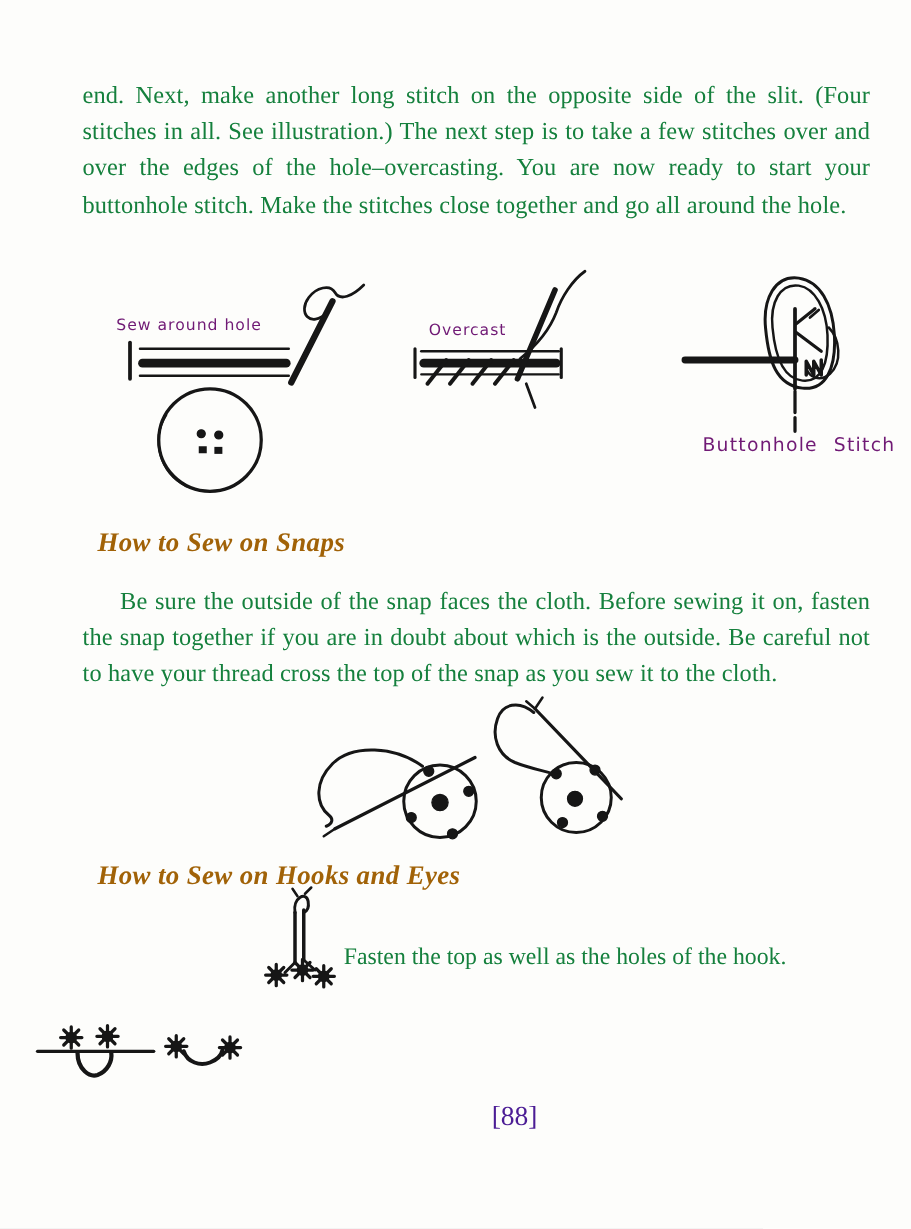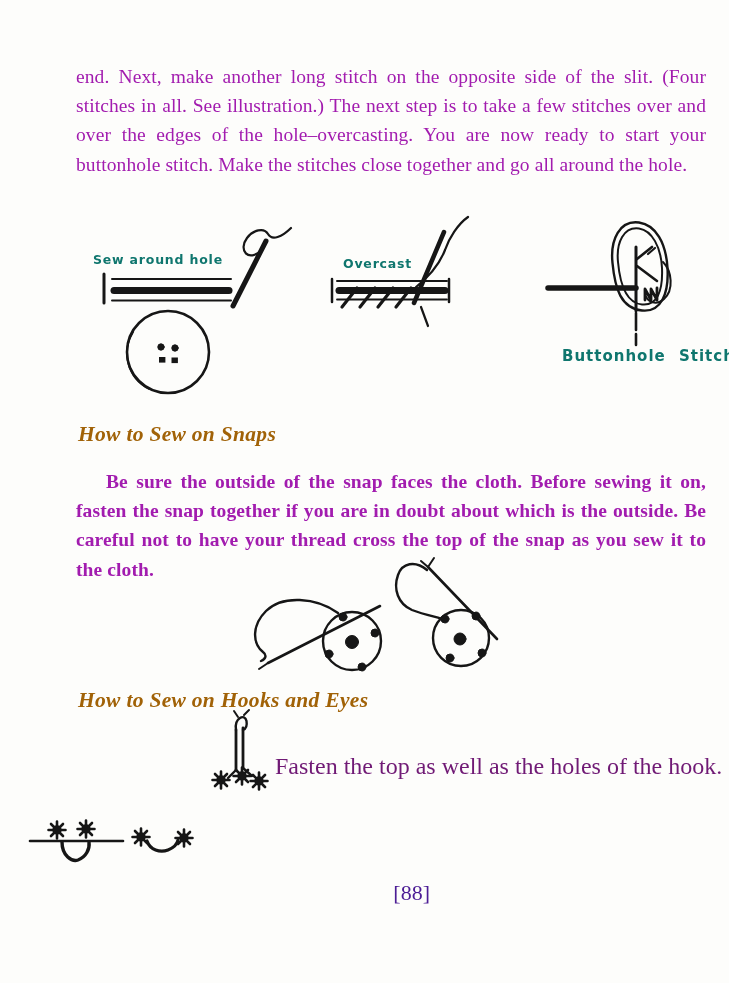--- a/index.html
+++ b/index.html
@@ -9,64 +9,64 @@
     width: 729px;
     height: 983px;
     margin: 0 auto;
     background: #fdfdfb;
     color: #161616;
     overflow: hidden;
     font-family: "Liberation Serif", "DejaVu Serif", serif;
   }
   .bodytext {
     position: absolute;
-    left: 76px;
+    left: 66px;
     width: 630px;
     font-size: 19.5px;
     line-height: 29.2px;
     text-align: justify;
-    color: #a21caf;
+    color: #15803d;
     letter-spacing: 0.1px;
   }
   #para-buttonhole { top: 62px; }
-  #para-snaps { top: 467px; text-indent: 30px; font-weight: bold; }
+  #para-snaps { top: 467px; text-indent: 30px; }
   .section-heading {
     position: absolute;
     left: 78px;
     font-size: 21.5px;
     line-height: 26px;
     font-style: italic;
     font-weight: bold;
     color: #a16207;
     letter-spacing: 0.3px;
     white-space: nowrap;
   }
   #heading-snaps { top: 421px; }
   #heading-hooks { top: 687px; }
   .hand-label {
     position: absolute;
     font-family: "DejaVu Sans", sans-serif;
-    font-weight: 700;
+    font-weight: 400;
     font-size: 12.5px;
     letter-spacing: 0.8px;
-    color: #0f766e;
+    color: #701a75;
     white-space: nowrap;
     text-align: center;
   }
   #label-sew { left: 93px; top: 252px; }
   #label-overcast { left: 343px; top: 256px; }
   #label-buttonhole {
     left: 538px; top: 347px;
     font-size: 15px; letter-spacing: 1px; word-spacing: 7px; margin-left: 24px;
   }
   .caption {
     position: absolute;
-    font-size: 24px;
+    font-size: 19px;
     line-height: 26px;
-    color: #701a75;
+    color: #15803d;
     white-space: nowrap;
   }
   #caption-hook { left: 275px; top: 753px; }
   #caption-eyes { left: 217px; top: 822px; }
   #page-number {
     position: absolute;
     left: 350px; top: 880px; width: 80px;
     text-align: right;
     font-size: 22px;
     color: #4c1d95;

